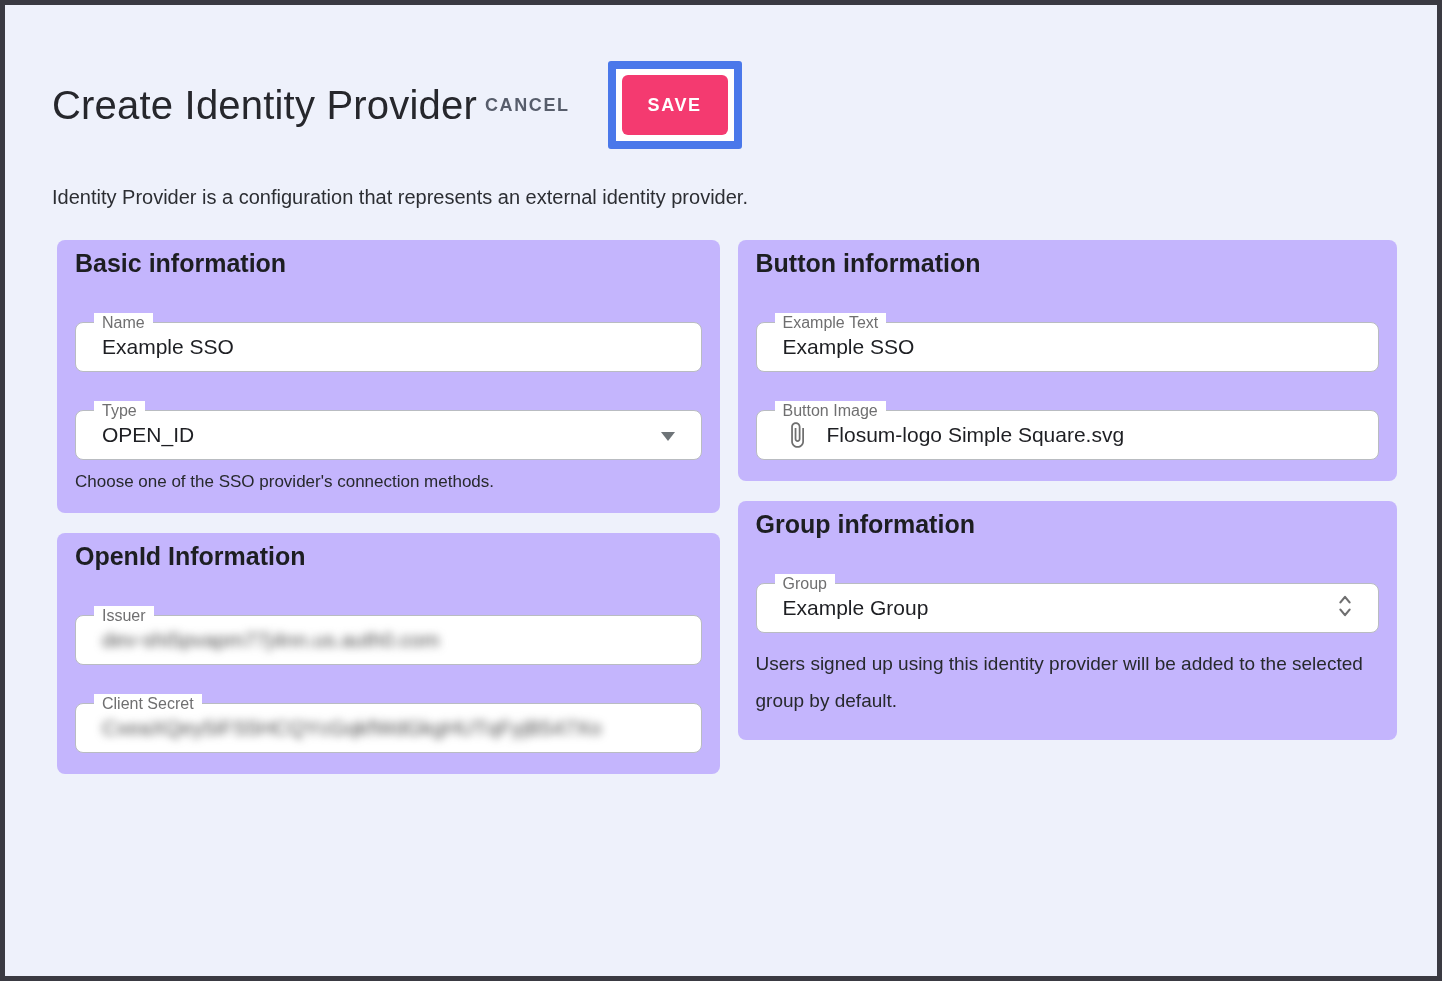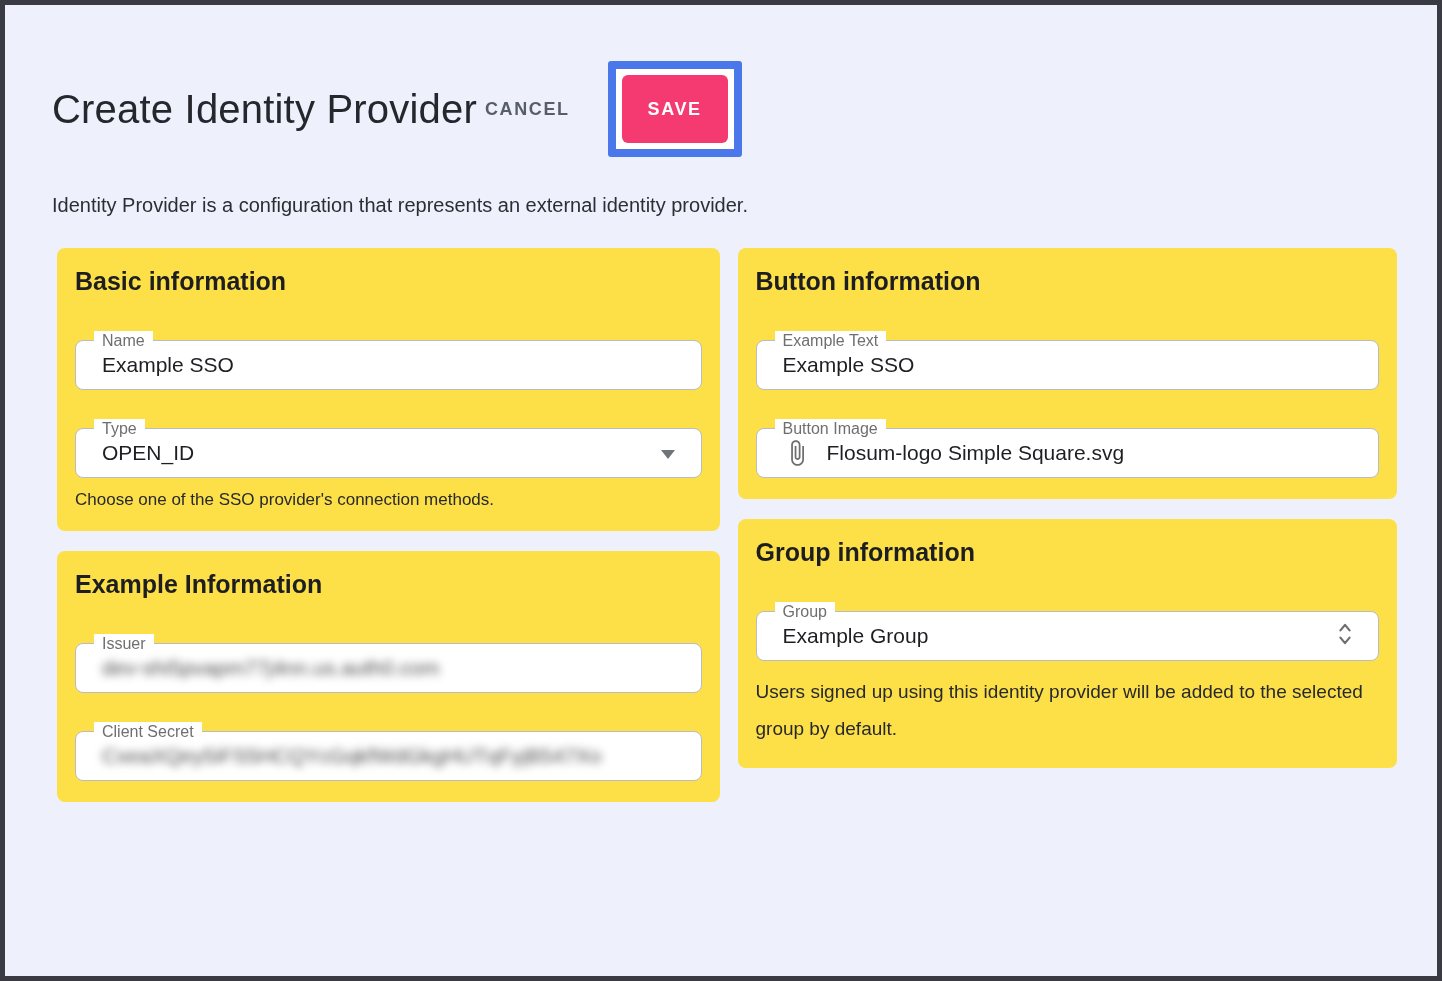--- a/index.html
+++ b/index.html
@@ -45,21 +45,21 @@
   }
   .save-btn {
     background: #f43a70;
     color: #ffffff;
     border: none;
     font-family: inherit;
     font-size: 18px;
     font-weight: 700;
     letter-spacing: 1.6px;
     border-radius: 6px;
-    height: 68px;
+    height: 60px;
     padding: 0 26px;
     cursor: pointer;
   }
 
   
   .subtitle {
     margin: 37px 47px 0 47px;
     font-size: 20px;
     color: #2c2e33;
   }
@@ -67,23 +67,23 @@
   
   .columns {
     display: flex;
     gap: 18px;
     margin: 31px 40px 0 52px;
     align-items: flex-start;
   }
   .col-left  { width: 665px; }
   .col-right { width: 662px; }
   .card {
-    background: #fde047;
+    background: #c4b5fd;
     border-radius: 8px;
-    padding: 19px 18px 21px 18px;
+    padding: 9px 18px 21px 18px;
     margin-bottom: 20px;
   }
   .card-title {
     font-size: 25px;
     font-weight: 700;
     color: #1d1e22;
     margin-bottom: 44px;
   }
 
   
@@ -183,21 +183,21 @@
 
       <div class="field mb0">
         <span class="field-label">Type</span>
         <span class="field-value">OPEN_ID</span>
         <span class="dropdown-arrow"></span>
       </div>
       <p class="helper-text" style="margin-top:12px;">Choose one of the SSO provider's connection methods.</p>
     </div>
 
     <div class="card">
-      <h2 class="card-title">Example Information</h2>
+      <h2 class="card-title">OpenId Information</h2>
 
 
       <div class="field">
         <span class="field-label">Issuer</span>
         <span class="field-value redacted">dev-shi5pvapm77j4nn.us.auth0.com</span>
       </div>
 
       <div class="field">
         <span class="field-label">Client Secret</span>
         <span class="field-value redacted">CxeaXQey5iFS5HCQYcGqkfWdGkgHUTqFyjB547Xo</span>

